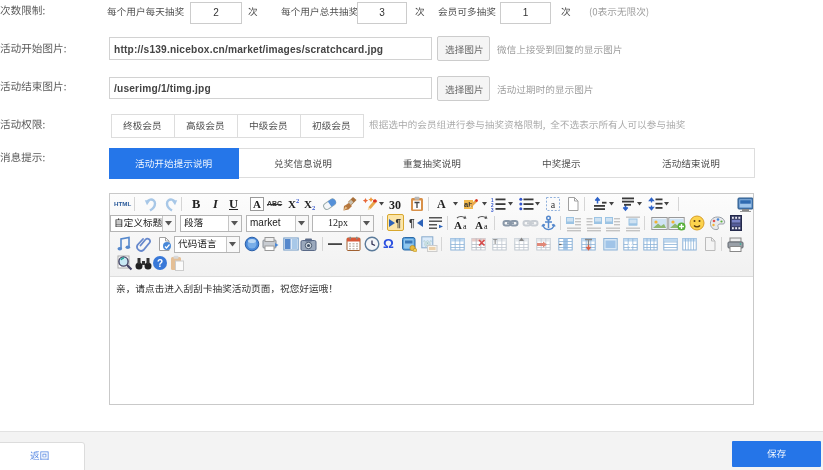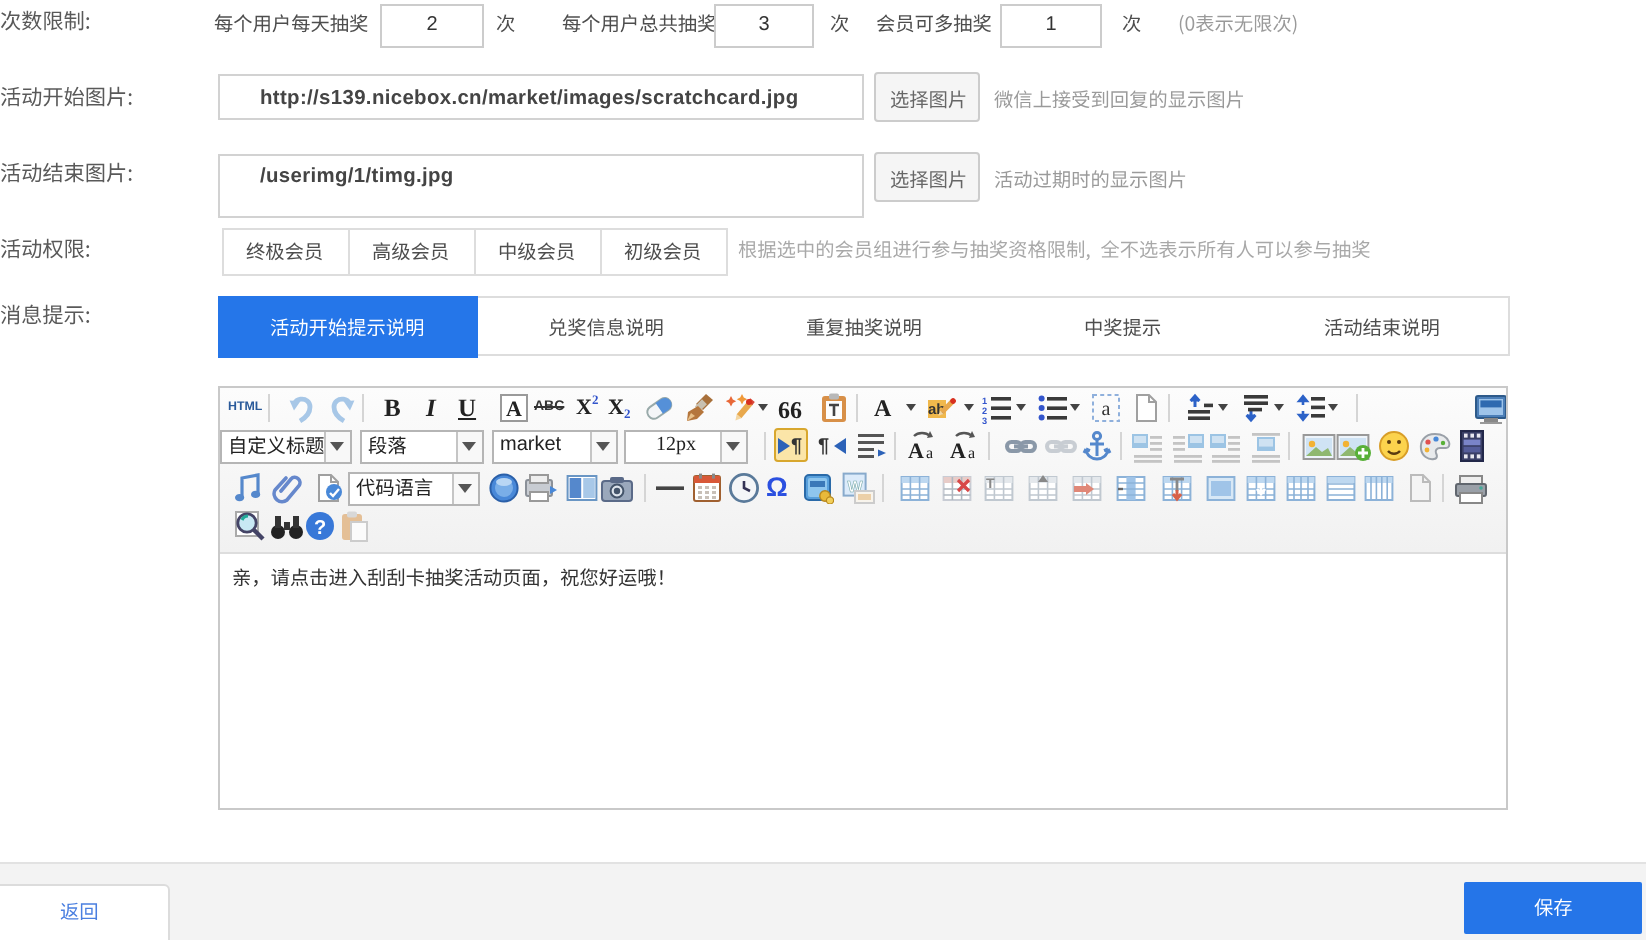--- a/index.html
+++ b/index.html
@@ -1,19 +1,19 @@
 <!DOCTYPE html>
 <html><head><meta charset="utf-8"><style>
 *{margin:0;padding:0;box-sizing:border-box}
 html,body{width:823px;height:470px;overflow:hidden;position:relative;background:#fff;
  font-family:"Liberation Sans",sans-serif}
 .numin{position:absolute;height:22px;border:1px solid #ccc;background:#fff;color:#333;
  font-size:10px;line-height:20px;text-align:center}
 .txtin{position:absolute;border:1px solid #d2d2d2;background:#fff;color:#444;
- font-size:10.2px;padding-left:20px;font-weight:bold;letter-spacing:0.18px}
+ font-size:10.2px;padding-left:4px;font-weight:bold;letter-spacing:0.18px}
 .gbtn{position:absolute;background:#f5f5f5;border:1px solid #ccc;border-radius:2px}
 </style></head><body>
 <svg style="position:absolute;width:0;height:0" aria-hidden="true">
     <defs>
       <path id="u0028" d="M239 -196 295 -171C209 -29 168 141 168 311C168 480 209 649 295 792L239 818C147 668 92 507 92 311C92 114 147 -47 239 -196Z"></path>
       <path id="u0029" d="M99 -196C191 -47 246 114 246 311C246 507 191 668 99 818L42 792C128 649 171 480 171 311C171 141 128 -29 42 -171Z"></path>
       <path id="u002c" d="M75 -190C165 -152 221 -77 221 19C221 86 192 126 144 126C107 126 75 102 75 62C75 22 106 -2 142 -2L153 -1C152 -61 115 -109 53 -136Z"></path>
       <path id="u0030" d="M278 -13C417 -13 506 113 506 369C506 623 417 746 278 746C138 746 50 623 50 369C50 113 138 -13 278 -13ZM278 61C195 61 138 154 138 369C138 583 195 674 278 674C361 674 418 583 418 369C418 154 361 61 278 61Z"></path>
       <path id="u003a" d="M139 390C175 390 205 418 205 460C205 501 175 530 139 530C102 530 73 501 73 460C73 418 102 390 139 390ZM139 -13C175 -13 205 15 205 56C205 98 175 126 139 126C102 126 73 98 73 56C73 15 102 -13 139 -13Z"></path>
       <path id="u4e0a" d="M427 825V43H51V-32H950V43H506V441H881V516H506V825Z"></path>
@@ -235,21 +235,21 @@
     <g fill="#595959" transform="translate(0,11.30) scale(0.01060,-0.01060)">
       <use href="#u6d3b" x="0"></use>
       <use href="#u52a8" x="1000"></use>
       <use href="#u7ed3" x="2000"></use>
       <use href="#u675f" x="3000"></use>
       <use href="#u56fe" x="4000"></use>
       <use href="#u7247" x="5000"></use>
       <use href="#u003a" x="6000"></use>
     </g>
   </svg>
-<div class="txtin" style="left:109px;top:77px;width:323px;height:32px;line-height:22px">/userimg/1/timg.jpg</div>
+<div class="txtin" style="left:109px;top:77px;width:323px;height:22px;line-height:22px">/userimg/1/timg.jpg</div>
 <div class="gbtn" style="left:437px;top:76px;width:53px;height:25px"></div>
 <svg style="position:absolute;left:444.7px;top:81.5px;" width="39.6" height="16">
     <g fill="#666" transform="translate(0,11.30) scale(0.00965,-0.00965)">
       <use href="#u9009" x="0"></use>
       <use href="#u62e9" x="1000"></use>
       <use href="#u56fe" x="2000"></use>
       <use href="#u7247" x="3000"></use>
     </g>
   </svg>
 <svg style="position:absolute;left:497.0px;top:81.5px;" width="97.5" height="16">
@@ -499,21 +499,21 @@
       <path d="M7.6 13 h3 l-1.5 2.8z" fill="#f4d6a0"></path>
       <rect x="7.6" y="2.5" width="3" height="2" fill="#d84838"></rect>
     </g>
     <path d="M2.5 2 l0.9 1.7 1.7 0.9 -1.7 0.9 -0.9 1.7 -0.9 -1.7 -1.7 -0.9 1.7 -0.9z" fill="#e86838"></path>
     <path d="M8 1 l0.9 1.7 1.7 0.9 -1.7 0.9 -0.9 1.7 -0.9 -1.7 -1.7 -0.9 1.7 -0.9z" fill="#f09838"></path>
     <circle cx="11.5" cy="5" r="1.5" fill="#d83020"></circle>
   </svg>
 <svg style="position:absolute;left:379px;top:202.0px" width="5" height="4" viewBox="0 0 5 4">
     <path d="M0 0h5L2.5 3.5z" fill="#444"></path>
   </svg>
-<div style="position:absolute;left:389px;top:196.0px;font-family:'Liberation Serif',serif;font-size:12.0px;font-weight:bold;font-style:normal;color:#222;line-height:18.0px;text-decoration:none;letter-spacing:0">66</div>
+<div style="position:absolute;left:389px;top:196.0px;font-family:'Liberation Serif',serif;font-size:12.0px;font-weight:bold;font-style:normal;color:#222;line-height:18.0px;text-decoration:none;letter-spacing:0">30</div>
 <svg style="position:absolute;left:409px;top:196.0px" width="16" height="16" viewBox="0 0 16 16">
     <rect x="2" y="2" width="12" height="13" rx="1.5" fill="#d89048"></rect>
     <rect x="5.5" y="0.8" width="5" height="3" rx="1" fill="#b8b8b8"></rect>
     <rect x="4" y="4.5" width="8" height="9" fill="#fdfdfd"></rect>
     <path d="M5.5 6.5h5M8 6.5v5.5" stroke="#444" stroke-width="1.3" fill="none"></path>
   </svg>
 <div style="position:absolute;left:428px;top:197.0px;width:1px;height:14px;background:#d5d5d5"></div>
 <div style="position:absolute;left:437px;top:195.0px;font-family:'Liberation Serif',serif;font-size:12.0px;font-weight:bold;font-style:normal;color:#222;line-height:18.0px;text-decoration:none;letter-spacing:0">A</div>
 <svg style="position:absolute;left:453px;top:202.0px" width="5" height="4" viewBox="0 0 5 4">
     <path d="M0 0h5L2.5 3.5z" fill="#444"></path>

